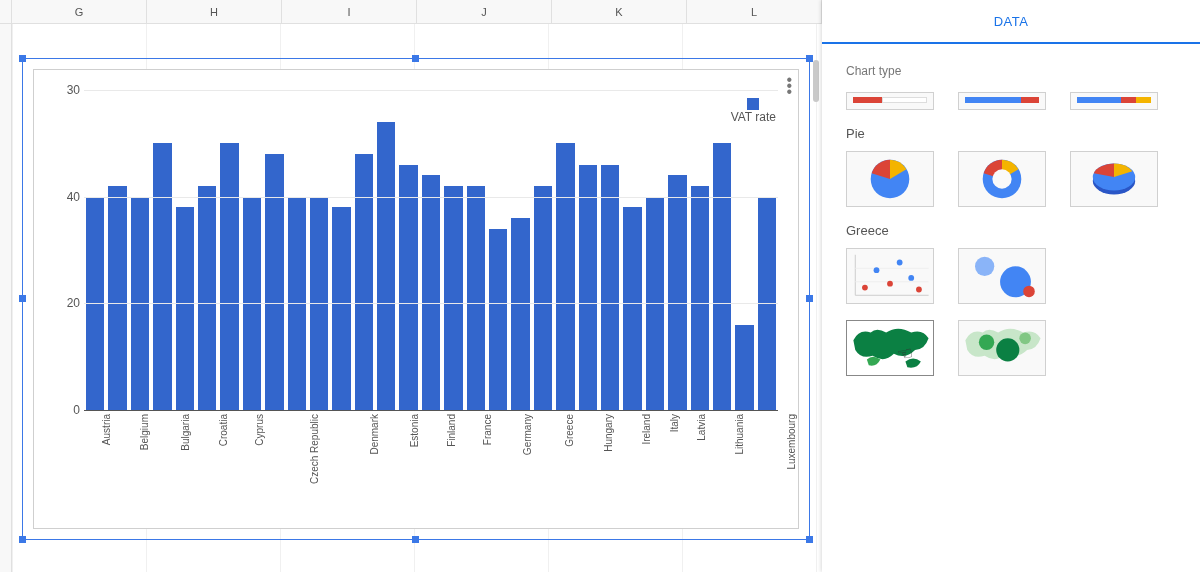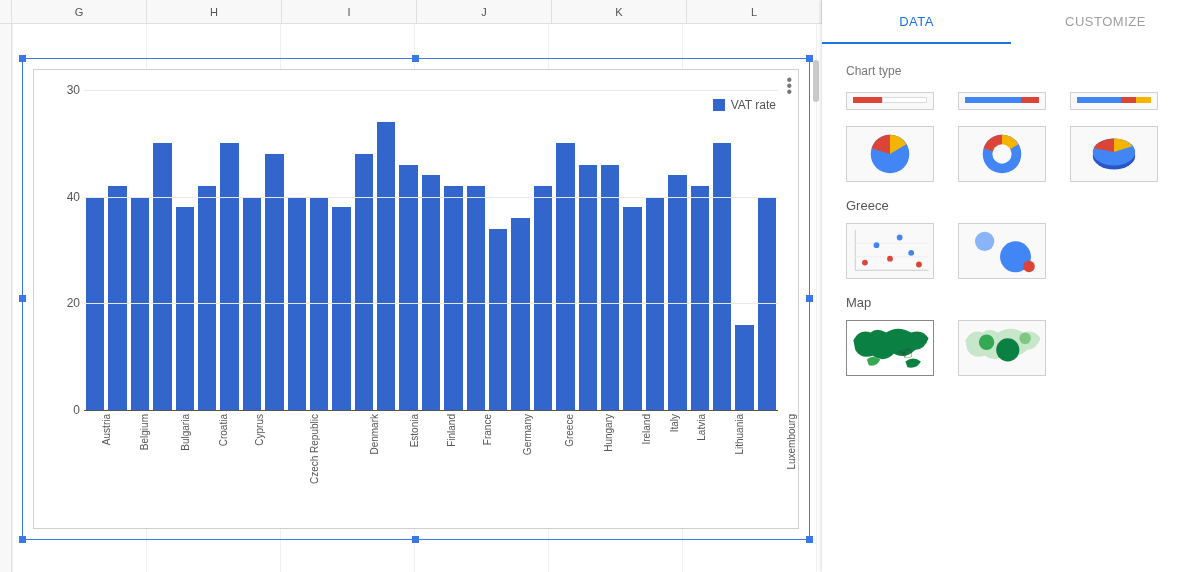--- a/index.html
+++ b/index.html
@@ -91,21 +91,21 @@
     font-size: 16px;
     cursor: pointer;
   }
   .chart-menu span { display:block; height:6px; }
   .legend {
     position: absolute;
     right: 22px;
     top: 28px;
     font-size: 12px;
     color: #555;
-    display:flex; align-items:center; gap:6px;
+    display:flex; align-items:center; flex-direction:column;
   }
   .legend-swatch {
     width: 12px; height: 12px; background:#3366cc;
   }
   .plot {
     position: absolute;
     left: 50px; top: 20px;
     right: 20px;
     height: 320px;
   }
@@ -360,21 +360,20 @@
           <div class="x-label"><span>Sweden</span></div>
           <div class="x-label"></div>
         </div>
     </div>
   </div>
 </div>
 
 <div class="panel">
   <div class="tabs">
     <div class="tab active">DATA</div>
-    <div class="tab">CUSTOMIZE</div>
   </div>
   <div class="panel-body">
     <div class="field-label">Chart type</div>
 
     <div class="thumb-row" style="margin-top:14px">
       <div class="thumb small">
         <div class="stack-bar">
             <span style="flex:2;background:#db4437"></span>
             <span style="flex:3;background:#fff;border:1px solid #ddd"></span>
           </div>
@@ -387,20 +386,21 @@
       </div>
       <div class="thumb small">
         <div class="stack-bar">
             <span style="flex:3;background:#4285f4"></span>
             <span style="flex:1;background:#db4437"></span>
             <span style="flex:1;background:#f4b400"></span>
           </div>
       </div>
     </div>
 
+    <div class="section-label">Pie</div>
     <div class="thumb-row">
       <div class="thumb">
         <svg class="pie-svg" viewBox="0 0 88 56">
             <g transform="translate(44,28)">
           <circle r="20" fill="#4285f4"></circle>
           <path d="M0 0 L0 -20 A20 20 0 0 1 17 -10 Z" fill="#f4b400"></path>
           <path d="M0 0 L0 -20 A20 20 0 0 0 -19 -6 Z" fill="#db4437"></path>
         </g>
           </svg>
       </div>
@@ -444,21 +444,20 @@
       </div>
       <div class="thumb">
         <svg class="scatter-svg" viewBox="0 0 88 56">
           <circle cx="26" cy="18" r="10" fill="#8ab4f8"></circle>
           <circle cx="58" cy="34" r="16" fill="#4285f4"></circle>
           <circle cx="72" cy="44" r="6" fill="#db4437"></circle>
         </svg>
       </div>
     </div>
 
-    <div class="section-label">Map</div>
     <div class="thumb-row" style="margin-bottom:4px">
       <div class="thumb hover" style="position:relative">
         <svg class="map-svg" viewBox="0 0 88 56">
           <path d="M6 20 Q12 8 24 12 Q30 6 40 12 Q52 4 66 12 Q78 8 84 18 Q80 30 70 30 Q60 40 48 34 Q38 44 26 36 Q14 40 8 30 Z" fill="#0b8043"></path>
           <path d="M20 40 Q26 34 34 40 Q30 48 22 46 Z" fill="#34a853"></path>
           <path d="M60 42 Q68 36 76 42 Q72 50 62 48 Z" fill="#0b8043"></path>
         </svg>
         <div class="cursor-hand">☜</div>
 
       </div>

